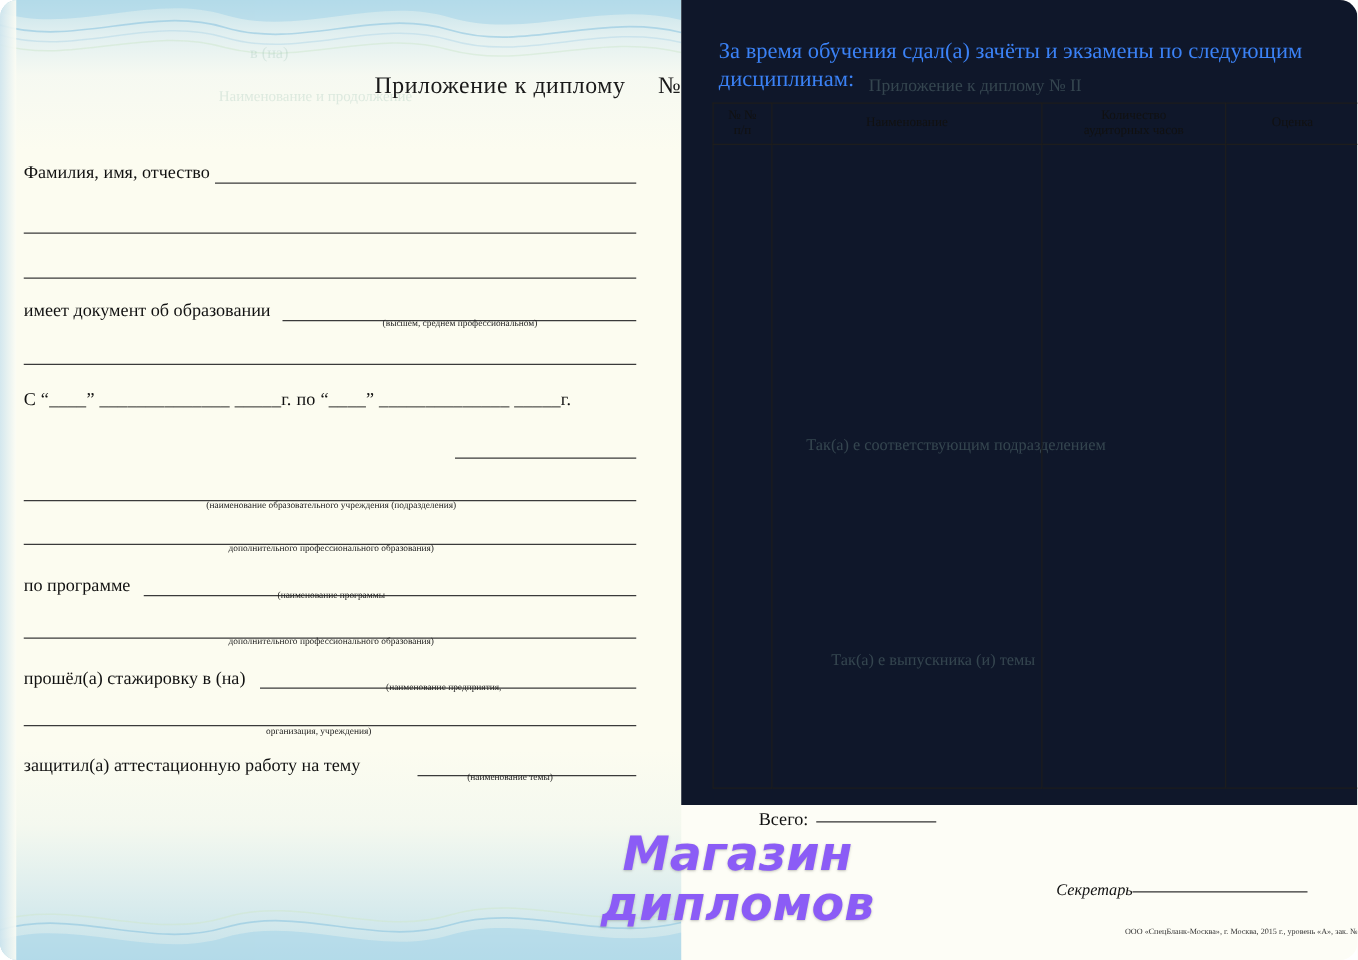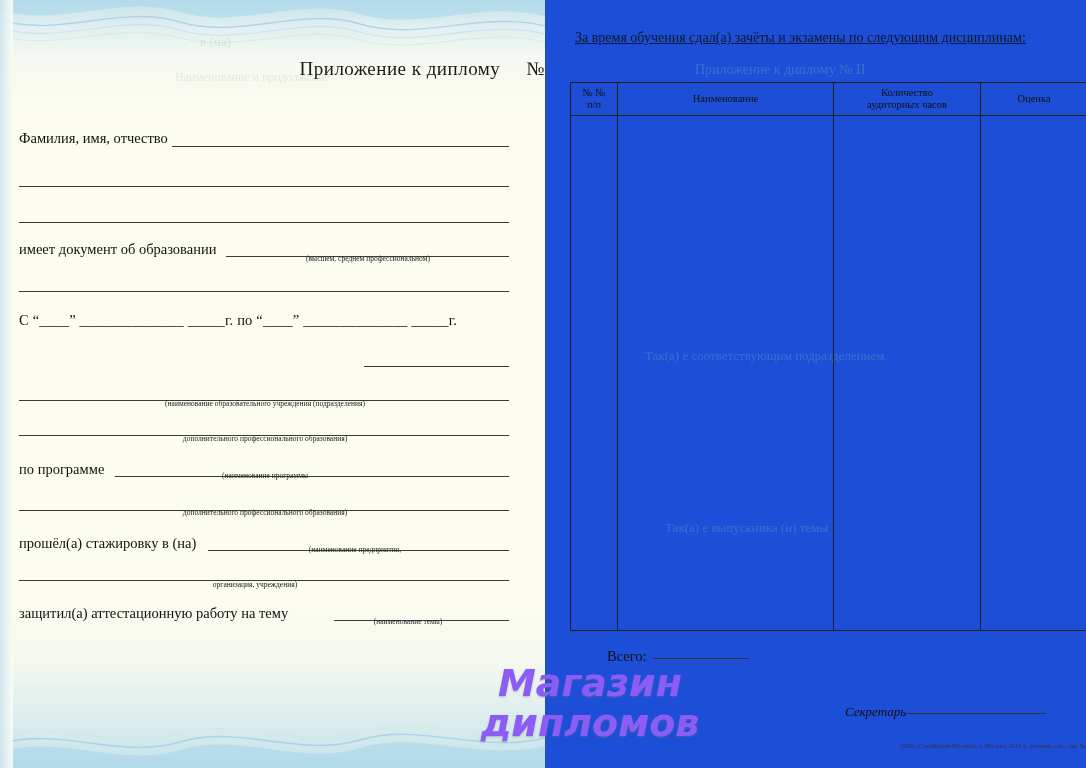--- a/index.html
+++ b/index.html
@@ -12,20 +12,21 @@
     background: #ffffff;
     font-family: "Liberation Serif", serif;
     overflow: hidden;
   }
   .page {
     position: relative;
     width: 1086px;
     height: 768px;
     background: #fdfdf6;
     overflow: hidden;
+    border-radius: 14px;
   }
 
   
   .left-panel {
     position: absolute;
     left: 0;
     top: 0;
     width: 545px;
     height: 768px;
     background:
@@ -37,22 +38,22 @@
         rgba(252,252,240,1) 600px,
         rgba(228,240,226,0.35) 660px,
         rgba(185,220,228,0.45) 712px,
         rgba(160,208,226,0.6) 768px);
   }
   .right-panel {
     position: absolute;
     left: 545px;
     top: 0;
     width: 541px;
-    height: 768px;
-    background: #1d4ed8;
+    height: 644px;
+    background: #0f172a;
   }
   .wave {
     position: absolute;
     left: 0;
     width: 545px;
     height: 46px;
     opacity: 0.75;
     pointer-events: none;
   }
   .wave.top { top: 0; }
@@ -106,24 +107,23 @@
     white-space: nowrap;
     text-align: center;
   }
 
   
   .r-head {
     position: absolute;
     left: 575px;
     top: 29px;
     width: 492px;
-    font-size: 14px;
+    font-size: 18px;
     line-height: 1.28;
-    color: #0f172a;
-    text-decoration: underline;
+    color: #3b82f6;
   }
   table.marks {
     position: absolute;
     left: 570px;
     top: 82px;
     width: 497px;
     border-collapse: collapse;
     table-layout: fixed;
   }
   table.marks th {

